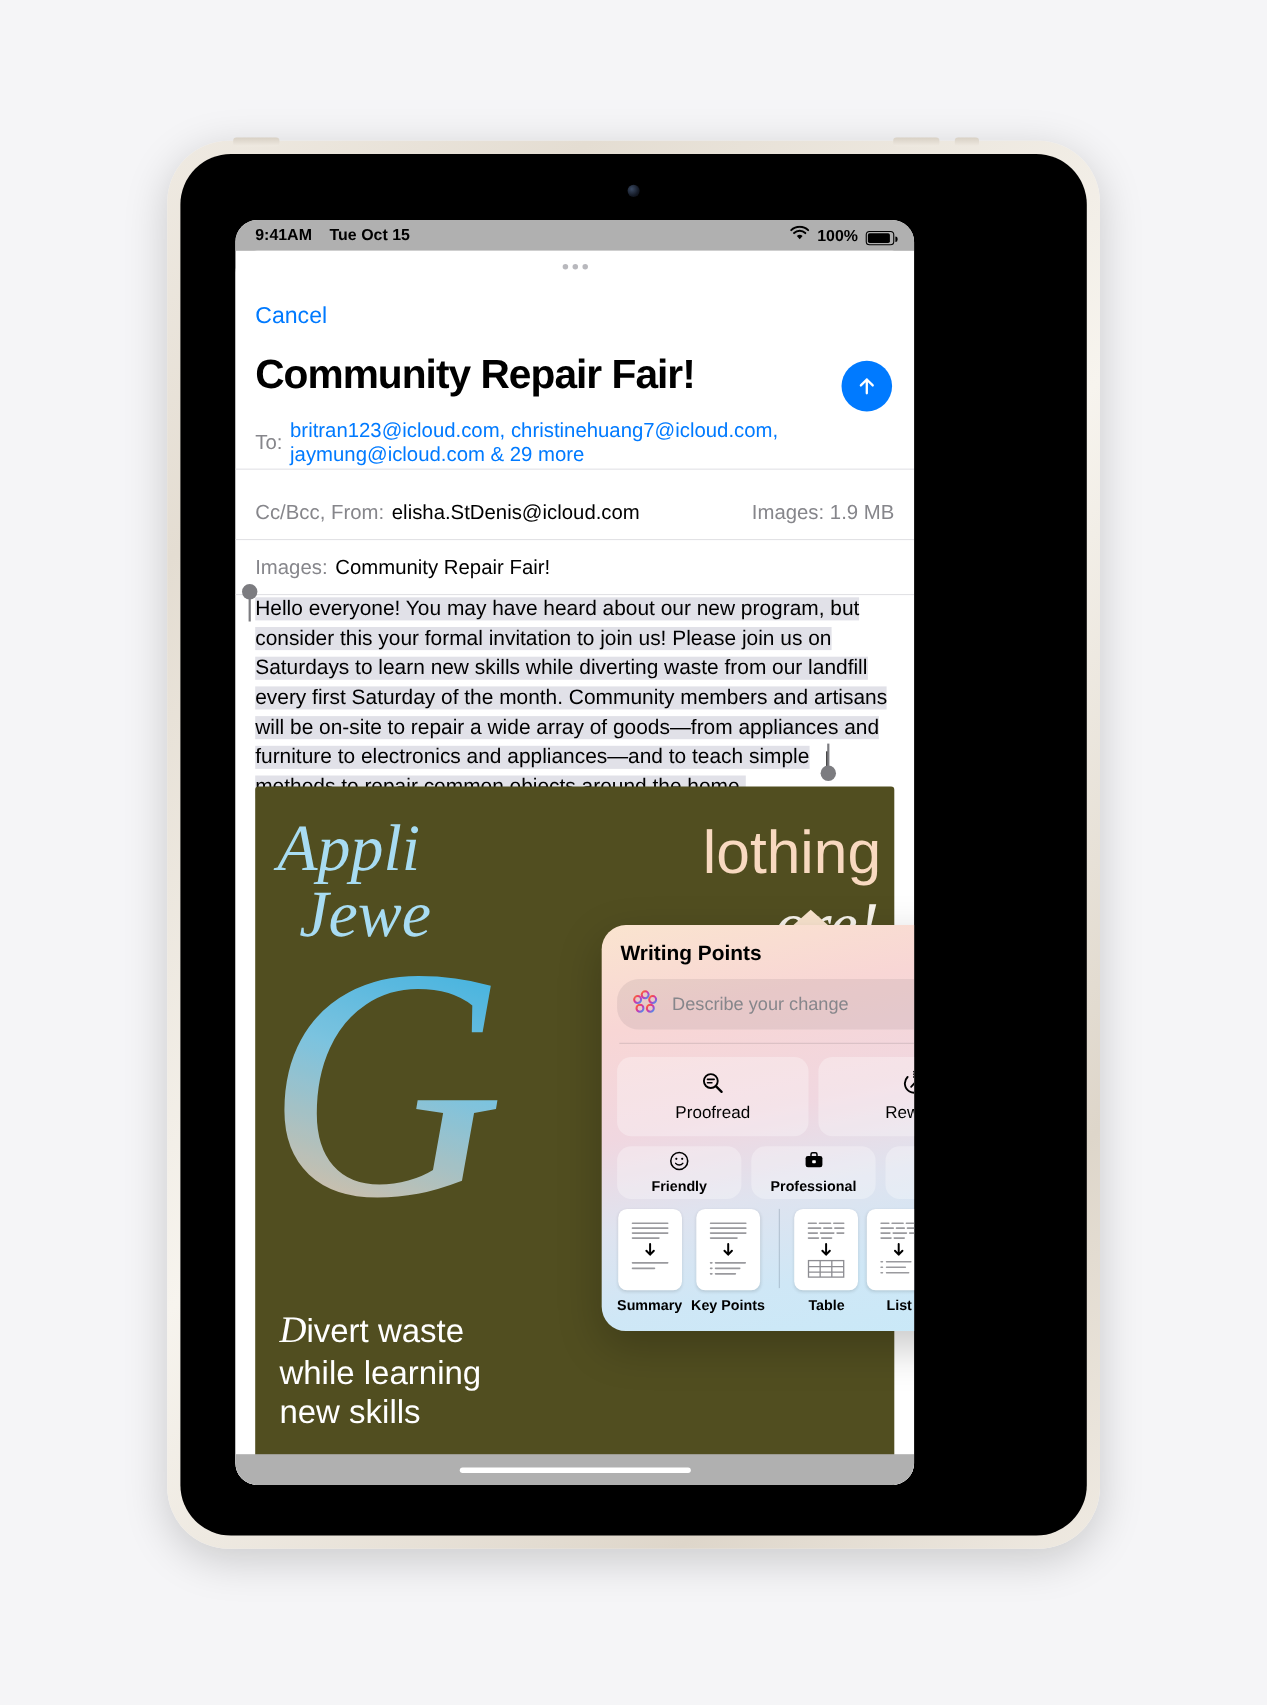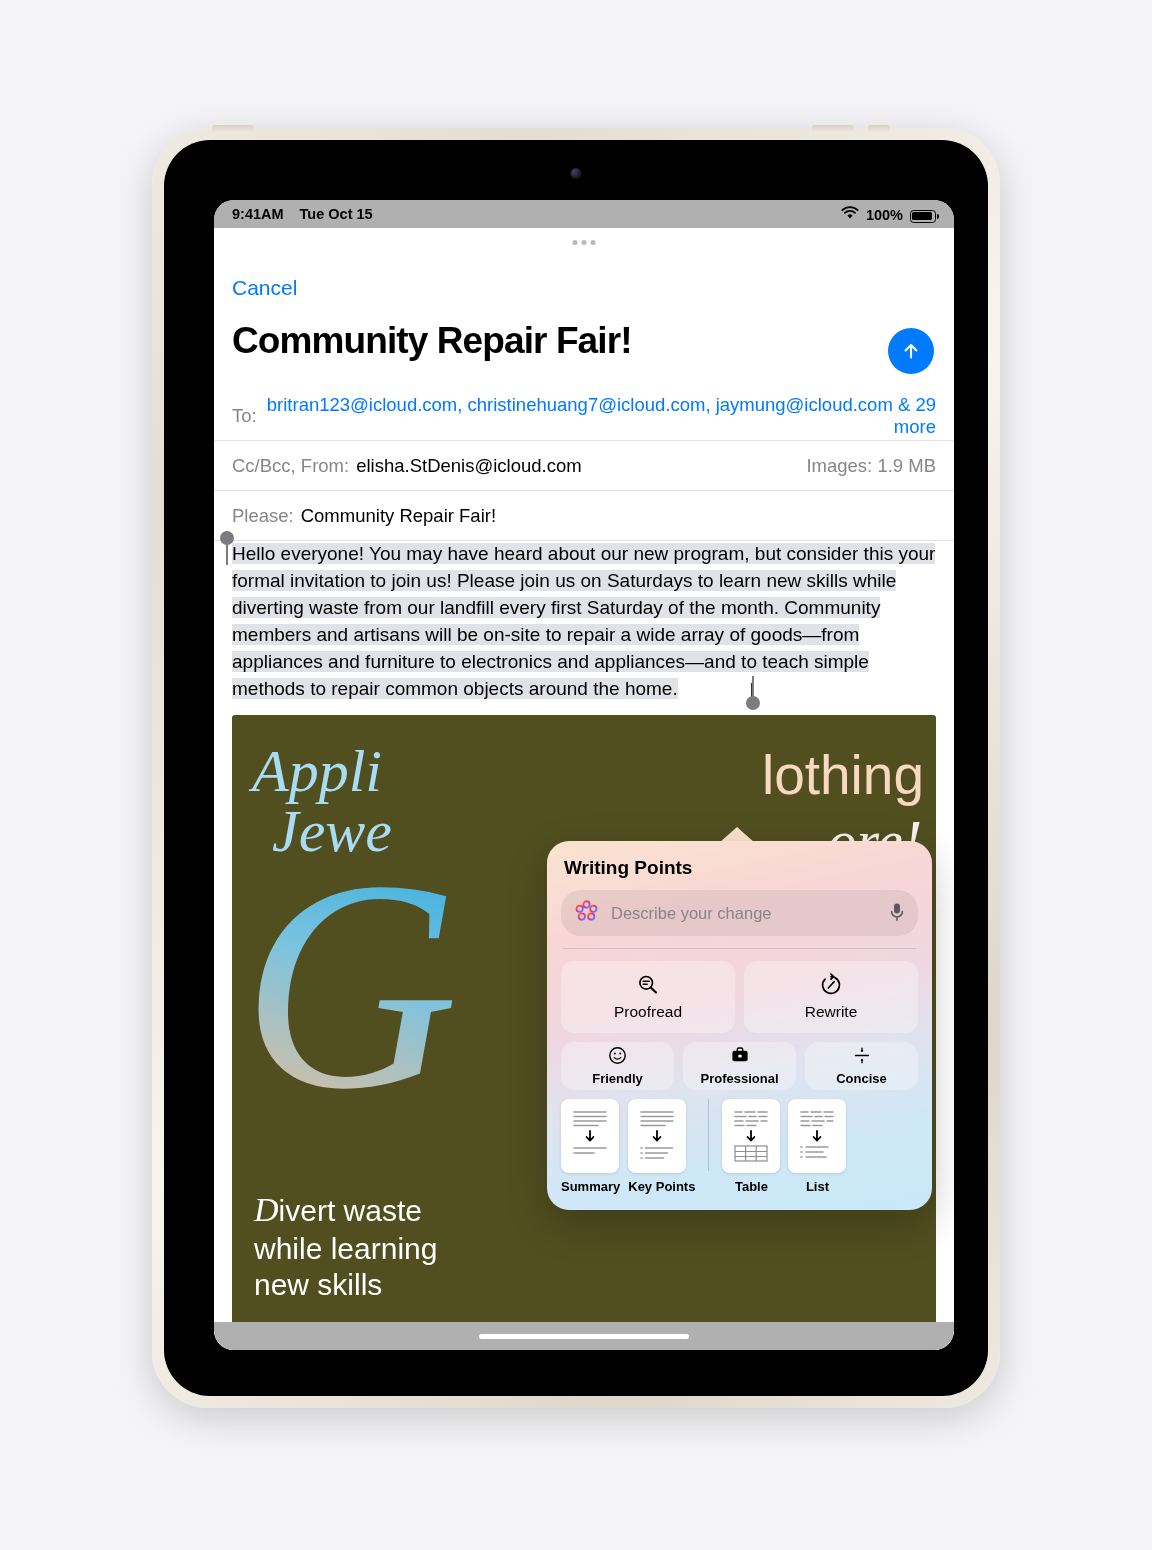--- a/index.html
+++ b/index.html
@@ -31,21 +31,21 @@
     border-radius:46px;background:#000;
   }
   #camera{
     position:absolute;left:50%;top:28px;transform:translateX(-50%);
     width:11px;height:11px;border-radius:50%;
     background:radial-gradient(circle at 35% 35%,#3b4a63 0%,#141a26 60%,#05070c 100%);
   }
 
   
   #screen{
-    position:absolute;left:50px;top:60px;width:740px;height:1150px;
+    position:absolute;left:50px;top:60px;width:617px;height:1150px;
     border-radius:20px;overflow:hidden;background:#fff;
   }
 
   
   #statusbar{
     height:28px;background:#b0b0b0;color:#000;
     display:flex;align-items:center;justify-content:space-between;
     padding:0 18px;font-size:14.5px;font-weight:600;
   }
   #statusbar .left{display:flex;gap:16px;align-items:center;}
@@ -83,21 +83,21 @@
     position:absolute;right:20px;top:100px;width:46px;height:46px;
     border-radius:50%;background:#007aff;border:none;padding:0;cursor:pointer;
     display:flex;align-items:center;justify-content:center;
   }
 
   .field-row{
     position:absolute;left:0;right:0;box-sizing:border-box;
     padding:0 18px;display:flex;align-items:center;
     border-bottom:1px solid #e2e2e5;height:50px;
   }
-  #row-to{top:163px;text-align:right;}
+  #row-to{top:149px;}
   #row-cc{top:213px;}
   #row-subject{top:263px;}
   .flabel{color:#86868b;font-size:18.5px;margin-right:7px;white-space:nowrap;}
   .fvalue{font-size:18.5px;color:#000;}
   .fvalue.link{color:#007aff;}
   #images-size{margin-left:auto;color:#86868b;font-size:18.5px;}
 
   
   #bodywrap{position:absolute;left:0;right:0;top:313px;padding:0 18px;}
   #bodytext{
@@ -179,21 +179,21 @@
     display:flex;flex-direction:column;align-items:center;justify-content:center;
     gap:3px;cursor:pointer;font-family:inherit;color:#000;padding:0;
   }
   .wt-btn-lg{flex:1;height:72px;}
   .wt-btn-sm{flex:1;height:48px;}
   .wt-btn-lg .lbl{font-size:15.5px;text-align:right;}
   .wt-btn-sm .lbl{font-size:13px;font-weight:600;}
 
   #wt-cards{display:flex;align-items:flex-start;gap:8px;margin-top:6px;}
   .wt-card{
-    display:flex;flex-direction:column;gap:6px;
+    display:flex;flex-direction:column;align-items:center;gap:6px;
     cursor:pointer;background:none;border:none;padding:0;font-family:inherit;
   }
   .card-face{
     width:58px;height:74px;background:#fff;border-radius:8px;
     box-shadow:0 1px 3px rgba(0,0,0,.12);
     display:flex;flex-direction:column;align-items:center;justify-content:center;
   }
   .card-lbl{font-size:13px;font-weight:700;color:#000;}
   #card-sep{width:1px;height:72px;background:rgba(110,130,145,.35);margin:0 5px;align-self:flex-start;}
 
@@ -260,21 +260,21 @@
           <span class="fvalue link">britran123@icloud.com, christinehuang7@icloud.com, jaymung@icloud.com &amp; 29 more</span>
         </div>
 
         <div class="field-row" id="row-cc">
           <span class="flabel">Cc/Bcc, From:</span>
           <span class="fvalue">elisha.StDenis@icloud.com</span>
           <span id="images-size">Images:  1.9 MB</span>
         </div>
 
         <div class="field-row" id="row-subject">
-          <span class="flabel">Please:</span>
+          <span class="flabel">Images:</span>
           <span class="fvalue">Community Repair Fair!</span>
         </div>
 
         <div id="bodywrap">
           <div style="position:relative;">
             <span id="bodytext"><span class="sel">Hello everyone!
 You may have heard about our new program, but consider this your formal invitation to join us! Please join us on Saturdays to learn new skills while diverting waste from our landfill every first Saturday of the month. Community members and artisans will be on-site to repair a wide array of goods—from appliances and furniture to electronics and appliances—and to teach simple methods to repair common objects around the home.</span></span>
             <span id="caret"></span>
             <span class="sel-handle" id="handle-start"></span>
             <span class="sel-handle" id="handle-end"></span>

